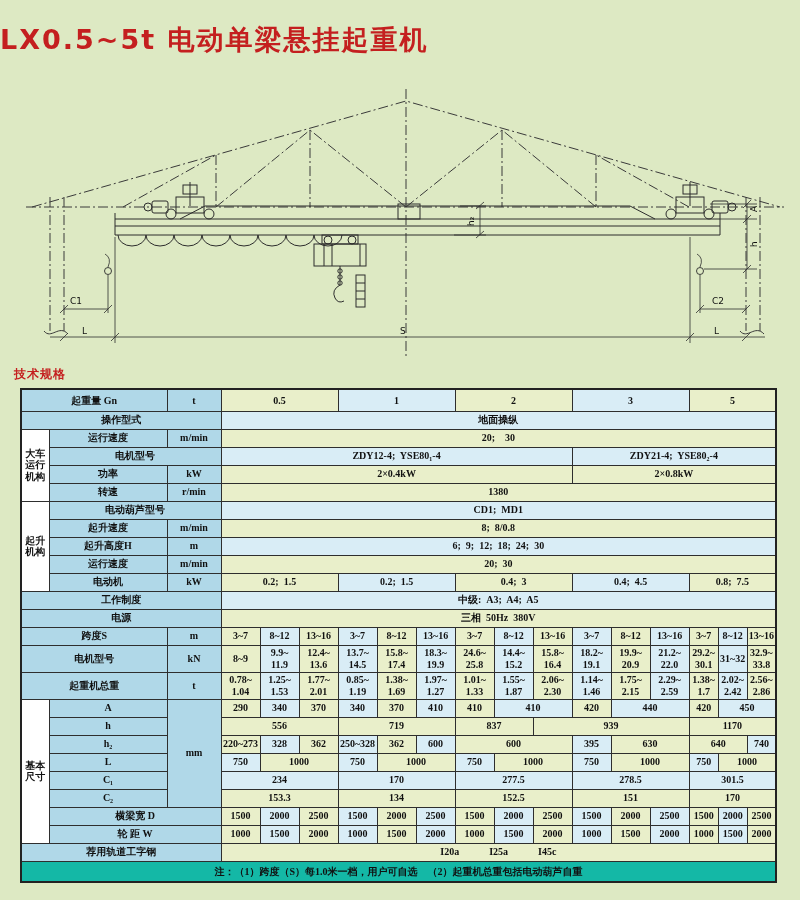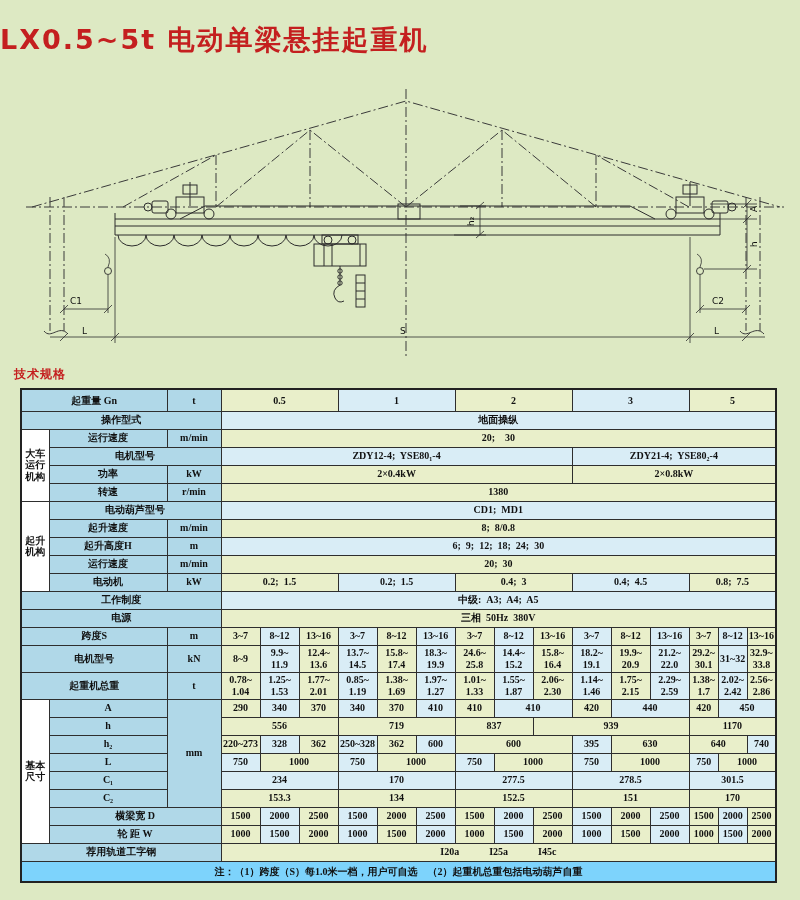--- a/index.html
+++ b/index.html
@@ -33,21 +33,21 @@
     border:1px solid #2e2e2e; text-align:center; vertical-align:middle;
     padding:0 1px; font-size:10px; font-weight:bold; color:#111;
     white-space:pre-wrap; line-height:1.12; overflow:hidden;
   }
   td.lbl{ background:#b0d8e8; font-size:11px; }
   td.grp{ background:#ffffff; font-size:11px; line-height:1.3; }
   td.g{ background:#e9efca; }
   td.b{ background:#d9edf6; }
   td.two{ font-size:9px; }
   td.rail{ padding-right:60px; }
-  td.note{ background:#7dd3fc; text-align:left; padding:2px 10px; font-size:11px; }
+  td.note{ background:#14b8a6; text-align:left; padding:2px 10px; font-size:11px; }
 </style>
 </head>
 <body>
 
 <div class="page">
 
   <div class="title">LX0.5~5t 电动单梁悬挂起重机</div>
 
   <svg class="draw" width="770" height="280" viewBox="0 0 770 280" xmlns="http://www.w3.org/2000/svg">
 

